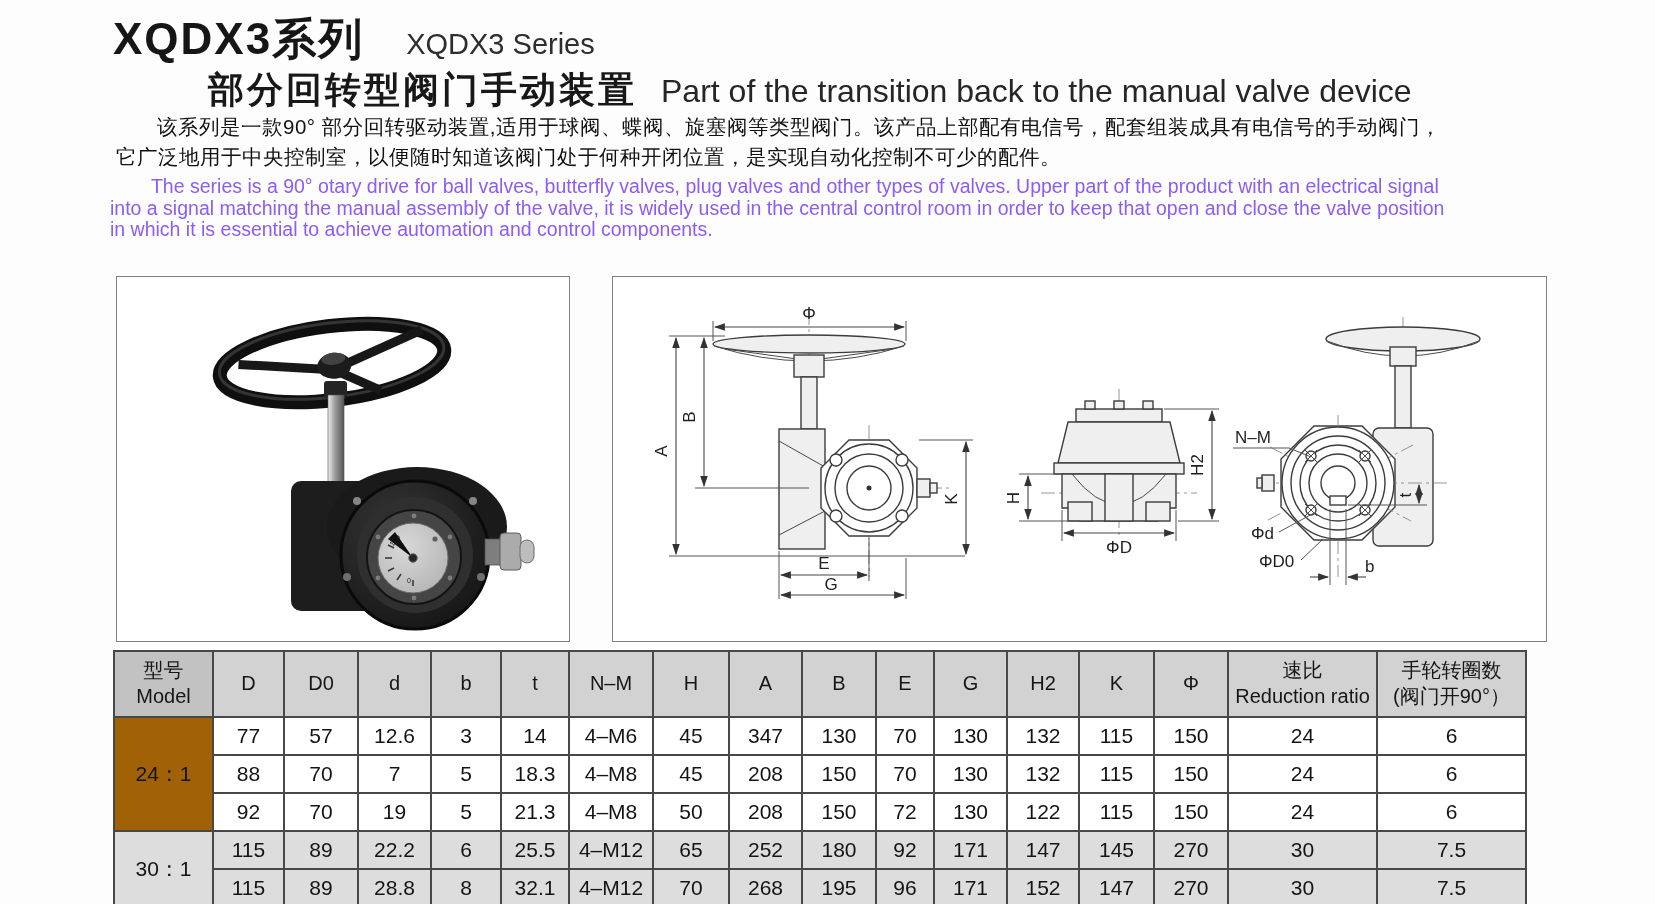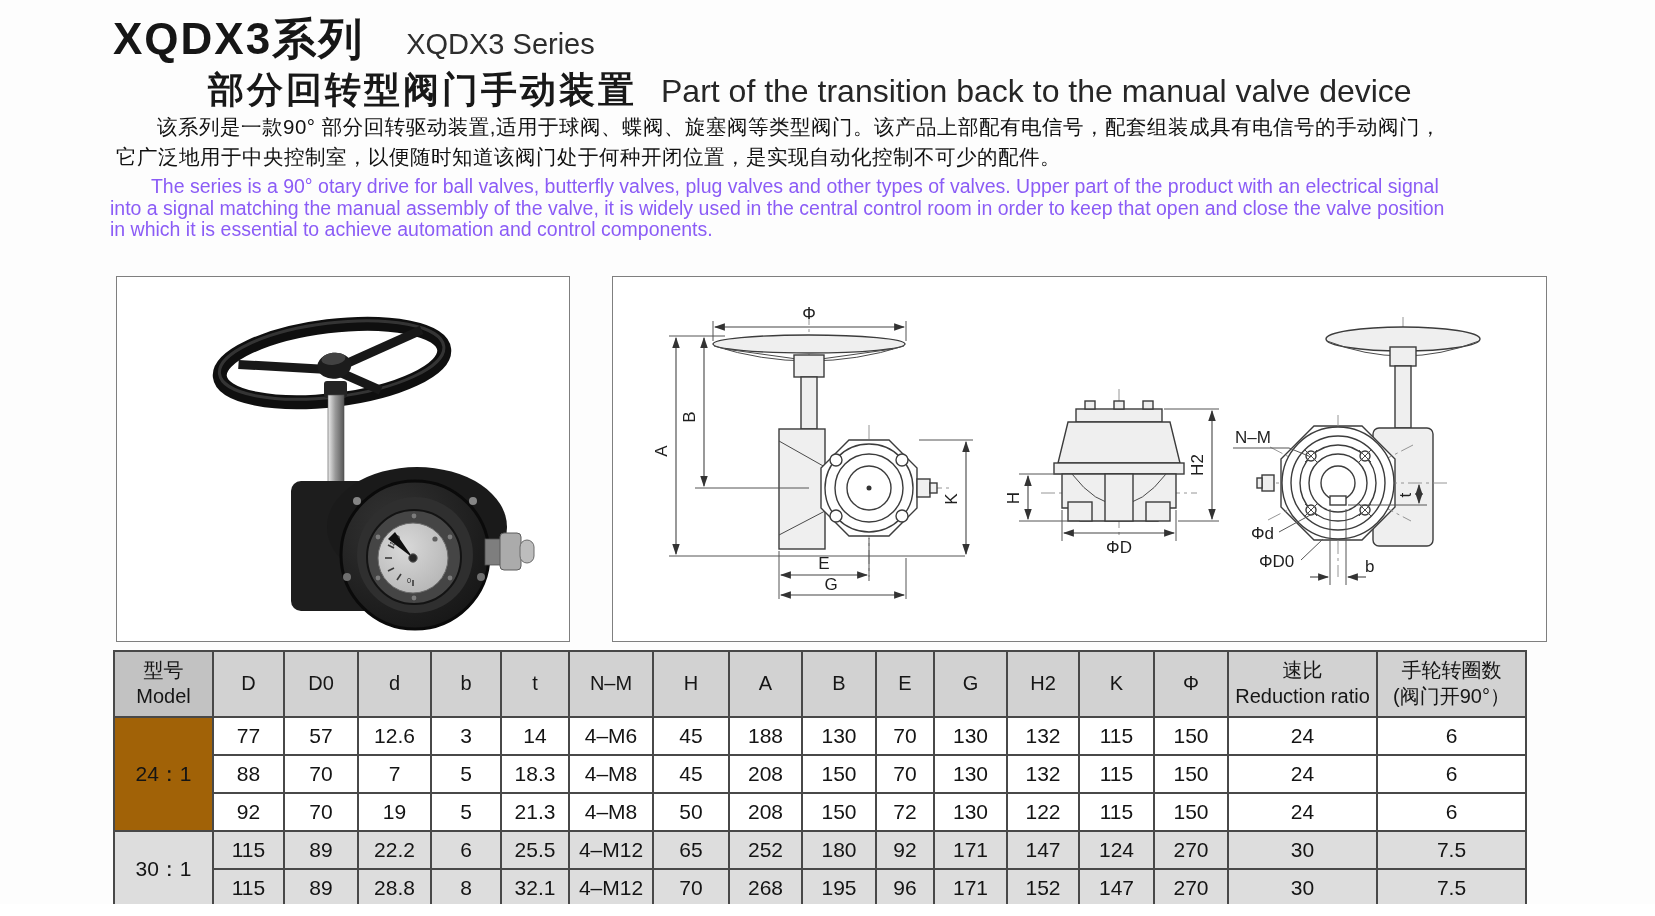--- a/index.html
+++ b/index.html
@@ -338,21 +338,21 @@
     <tbody>
         <tr>
           <td rowspan="3" class="model-cell">24：1</td>
           <td>77</td>
           <td>57</td>
           <td>12.6</td>
           <td>3</td>
           <td>14</td>
           <td>4–M6</td>
           <td>45</td>
-          <td>188</td>
+          <td>347</td>
           <td>130</td>
           <td>70</td>
           <td>130</td>
           <td>132</td>
           <td>115</td>
           <td>150</td>
           <td>24</td>
           <td>6</td>
         </tr>
         <tr>
@@ -398,21 +398,21 @@
           <td>22.2</td>
           <td>6</td>
           <td>25.5</td>
           <td>4–M12</td>
           <td>65</td>
           <td>252</td>
           <td>180</td>
           <td>92</td>
           <td>171</td>
           <td>147</td>
-          <td>124</td>
+          <td>145</td>
           <td>270</td>
           <td>30</td>
           <td>7.5</td>
         </tr>
         <tr class="shaded">
           <td>115</td>
           <td>89</td>
           <td>28.8</td>
           <td>8</td>
           <td>32.1</td>

